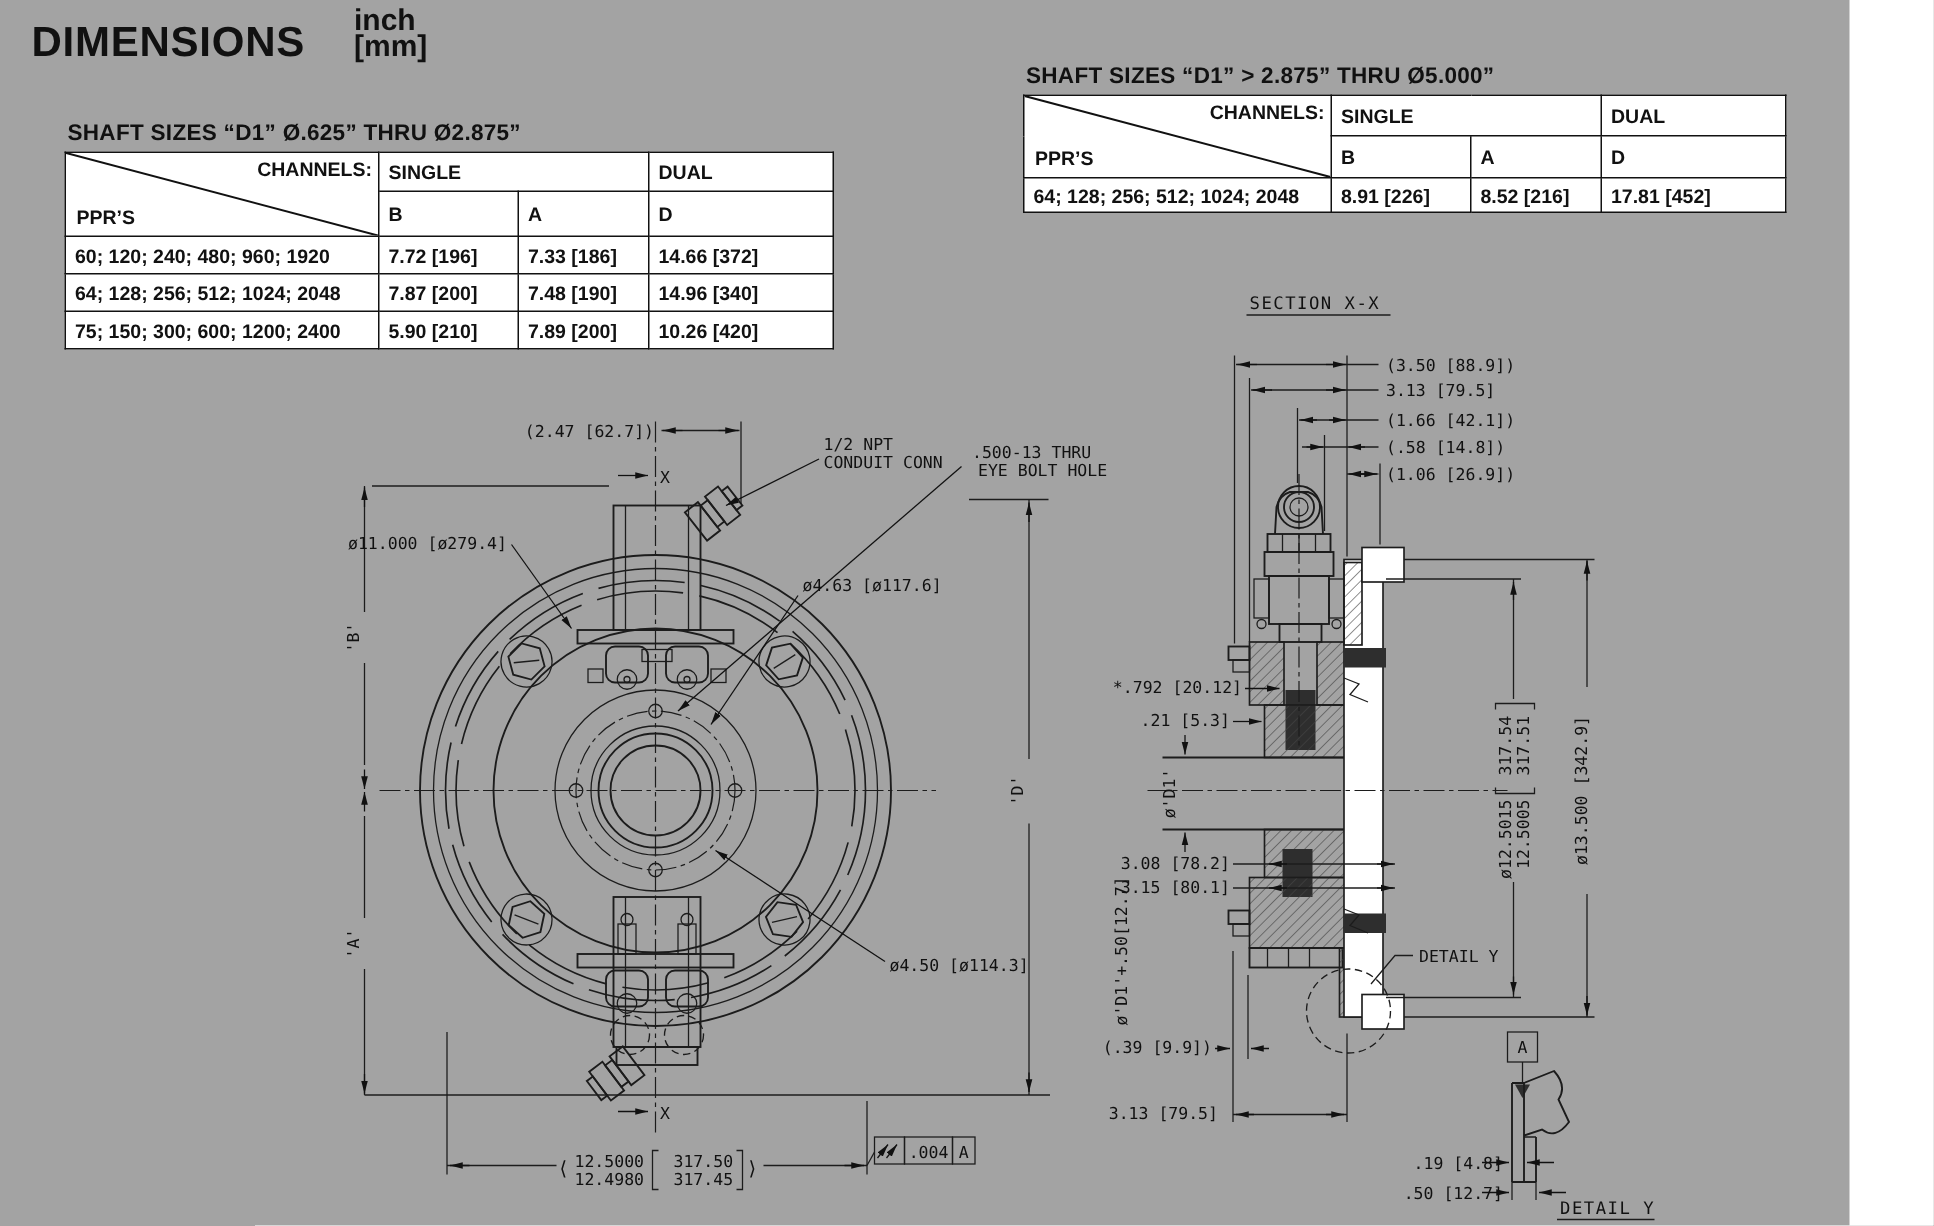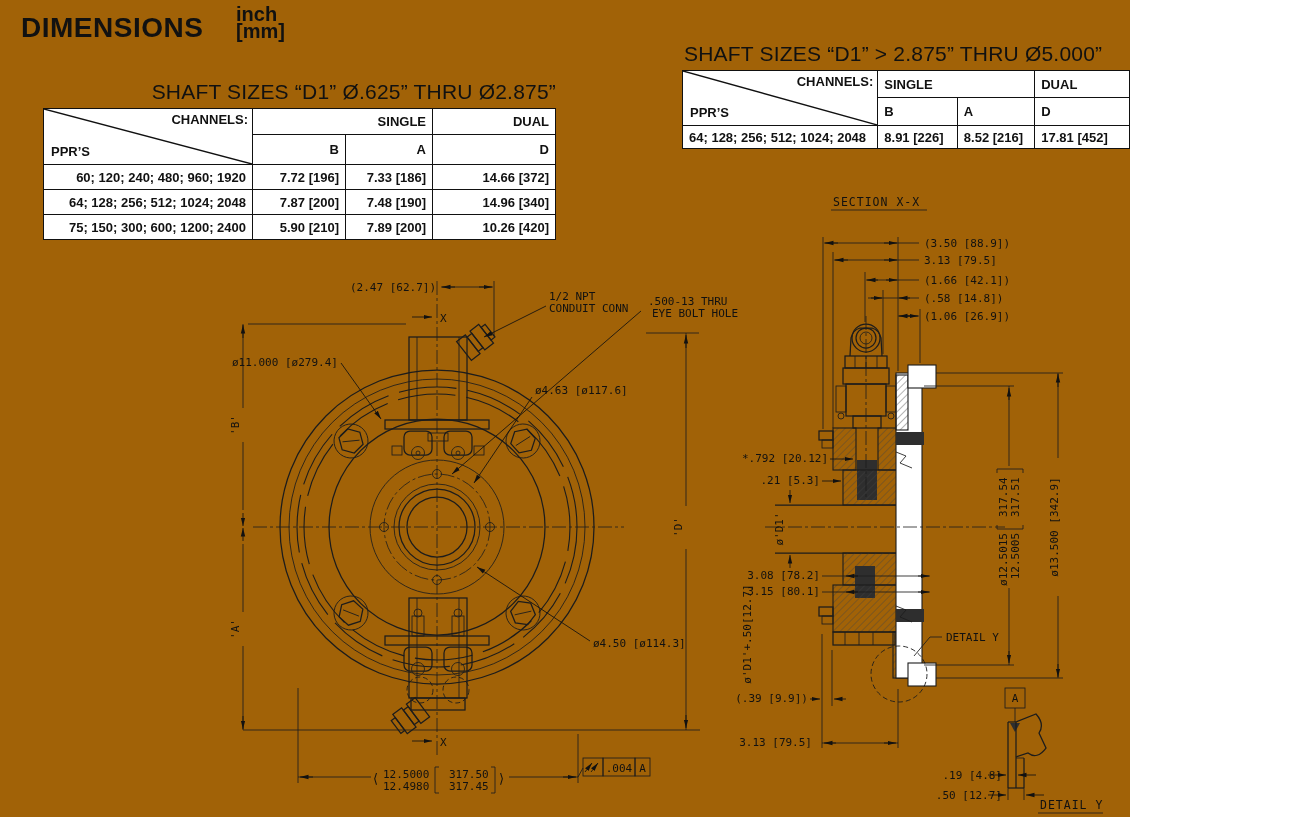--- a/index.html
+++ b/index.html
@@ -1,21 +1,21 @@
 <!DOCTYPE html>
 <html><head>
 <meta charset="utf-8">
 <style>
   html,body{margin:0;padding:0;background:#fff;}
-  #page{position:relative;width:1130px;height:817px;background:#a16207;overflow:hidden;
+  #page{position:relative;width:1233px;height:817px;background:#a3a3a3;overflow:hidden;
         font-family:"Liberation Sans",sans-serif;color:#111;}
   .main-title{position:absolute;left:21px;top:12px;font-size:28px;font-weight:bold;letter-spacing:.5px;}
   .units{position:absolute;left:236px;top:6px;font-size:20px;font-weight:bold;line-height:17px;}
   .tbl-wrap{position:absolute;}
-  .tbl-title{font-size:21px;font-weight:normal;margin:0 0 4px 2px;letter-spacing:.2px;}
+  .tbl-title{font-size:15px;font-weight:bold;margin:0 0 4px 2px;letter-spacing:.2px;}
   table.spec{border-collapse:collapse;table-layout:fixed;font-size:13px;font-weight:bold;color:#111;background:#fff;}
   table.spec td{border:1.6px solid #111;padding:1px 6px;vertical-align:middle;white-space:nowrap;}
   td.diag{position:relative;padding:0;}
   td.diag svg{position:absolute;inset:0;width:100%;height:100%;}
   td.diag .ch{position:absolute;top:3px;right:4px;}
   td.diag .ppr{position:absolute;bottom:5px;left:7px;}
   svg.draw{position:absolute;left:0;top:0;}
   .o{fill:none;stroke:#1c1c1c;stroke-width:1.25;}
   .t{fill:none;stroke:#1c1c1c;stroke-width:.85;}
   .cl{fill:none;stroke:#1c1c1c;stroke-width:.8;stroke-dasharray:14 3 3 3;}
@@ -33,21 +33,21 @@
 <body>
 
 <div id="page">
 
   <div class="main-title">DIMENSIONS</div>
   <div class="units">
     <div>inch</div>
     <div>[mm]</div>
   </div>
 
-  <div class="tbl-wrap" style="left:43px;top:80px;text-align:right;">
+  <div class="tbl-wrap" style="left:43px;top:80px;">
     <div class="tbl-title">SHAFT SIZES “D1” Ø.625” THRU Ø2.875”</div>
     <table class="spec">
       <colgroup>
           <col style="width:209px">
           <col style="width:93px">
           <col style="width:87px">
           <col style="width:123px">
         </colgroup>
       <tbody>
           <tr style="height:26px">

